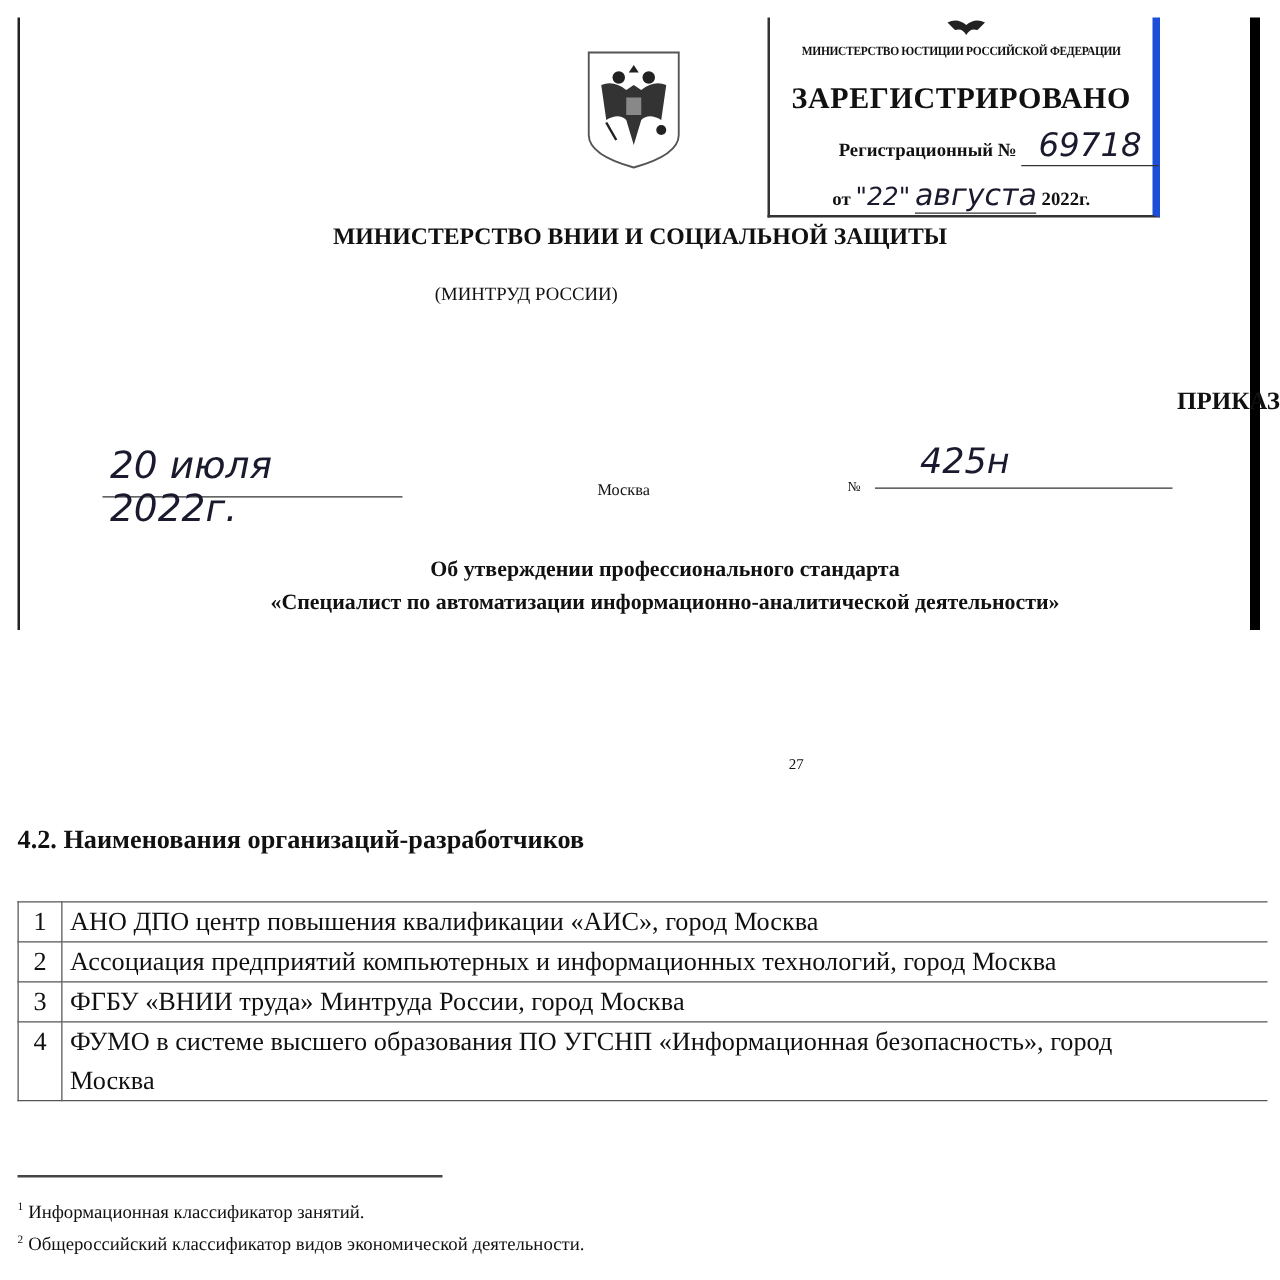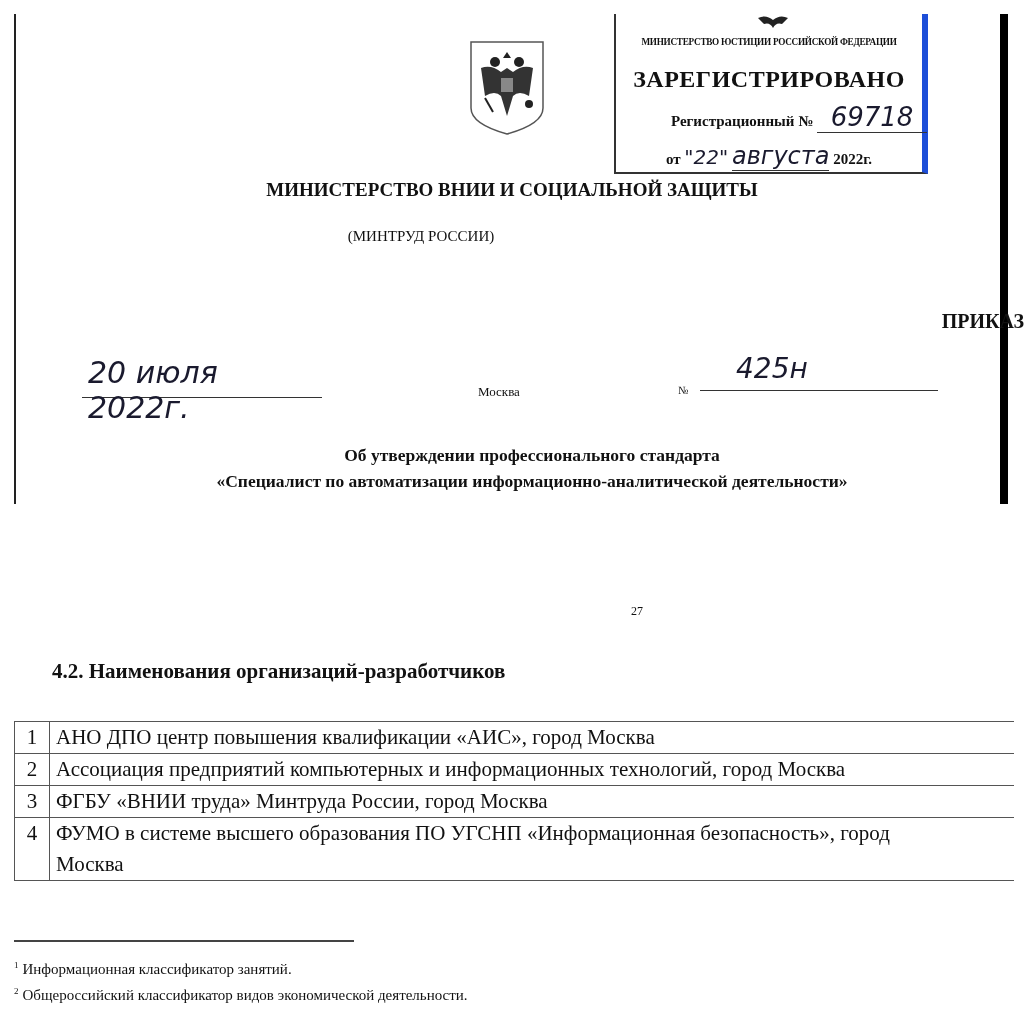--- a/index.html
+++ b/index.html
@@ -30,21 +30,21 @@
   .order-title { left: 0; width: 1024px; top: 310px; text-align: right; font-weight: bold; font-size: 20px; }
   .order-date { left: 82px; top: 355px; width: 240px; border-bottom: 1px solid #333; height: 42px; }
   .order-date .hand { font-size: 30px; position: absolute; left: 6px; top: 0; }
   .order-city { left: 478px; top: 384px; font-size: 13px; }
   .order-no-label { left: 678px; top: 384px; font-size: 11px; }
   .order-no-line { left: 700px; top: 352px; width: 238px; height: 38px; border-bottom: 1px solid #333; }
   .order-no-line .hand { font-size: 28px; position: absolute; left: 36px; top: 0; }
   .subject { left: 0; width: 1064px; top: 442px; text-align: center; font-weight: bold; font-size: 17.5px; line-height: 26px; }
   
   .page-num { left: 598px; top: 604px; font-size: 12px; margin-left: 33px; }
-  .section-heading { left: 14px; top: 659px; font-weight: bold; font-size: 21px; margin-left: 38px; }
+  .section-heading { left: 14px; top: 659px; font-weight: bold; font-size: 21px; }
   .orgs-table { left: 14px; top: 721px; border-collapse: collapse; width: 1000px; font-size: 21px; }
   .orgs-table td { border: 1px solid #555; padding: 0 6px; line-height: 31px; vertical-align: top; white-space: nowrap; overflow: hidden; }
   .orgs-table td.num { width: 34px; text-align: center; padding: 0; }
   .orgs-table td.name { max-width: 940px; border-right: none; }
   .orgs-table tr.tall td.name { white-space: normal; }
   .footnote-rule { left: 14px; top: 940px; width: 340px; height: 2px; background: #444; }
   .footnote { left: 14px; font-size: 15px; }
   .footnote sup { font-size: 9px; margin-right: 4px; }
   .fn1 { top: 960px; }
   .fn2 { top: 986px; }

